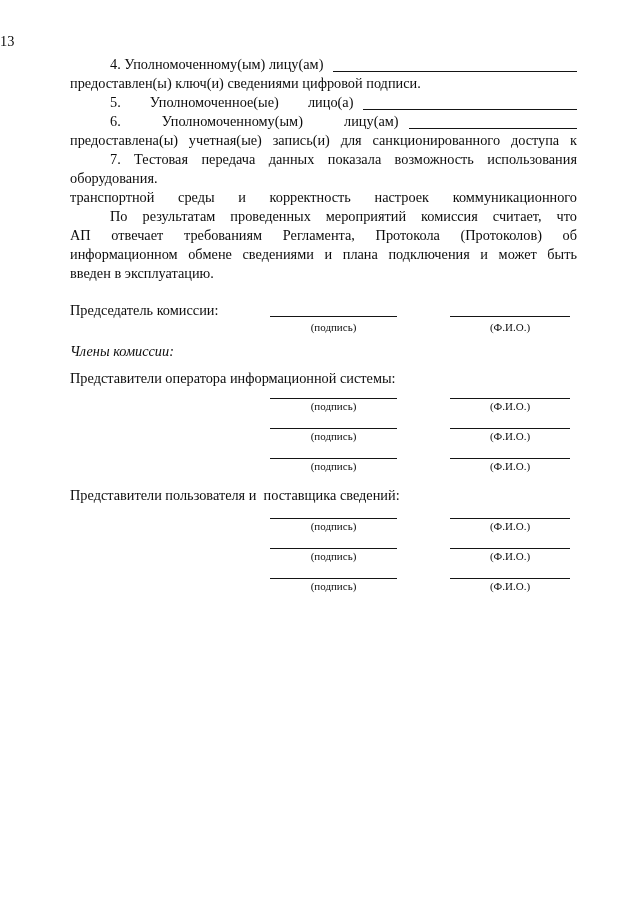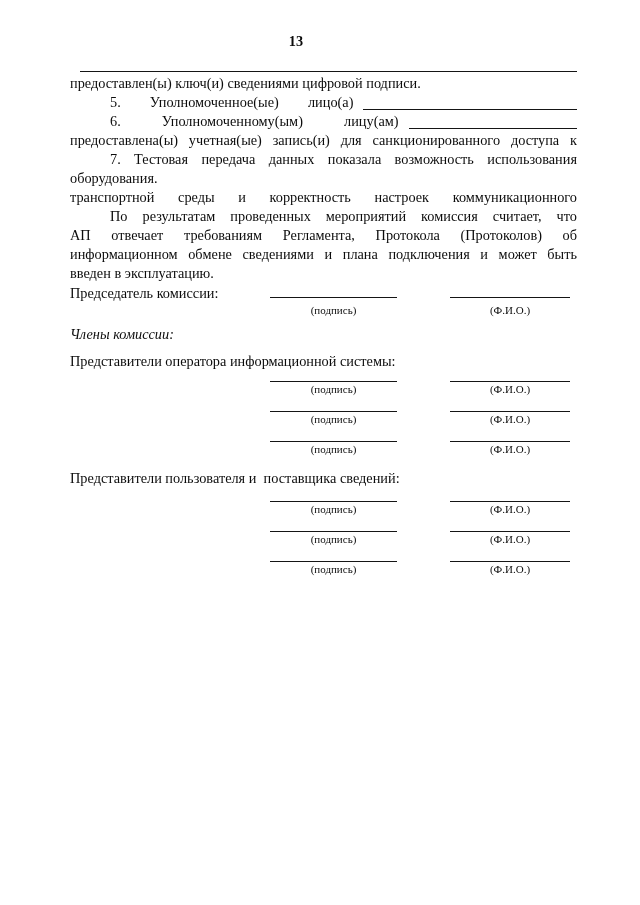--- a/index.html
+++ b/index.html
@@ -11,22 +11,21 @@
     color: #0c0c0c;
     font-family: "Liberation Serif", "DejaVu Serif", serif;
     font-size: 14.3px;
     line-height: 19px;
     overflow: hidden;
   }
   .pageno {
     position: absolute;
     top: 32px; left: 0;
     width: 592px;
-    text-align: center;
-    font-weight: bold;
+    text-align: left;
   }
   .content {
     position: absolute;
     left: 70px;
     top: 55px;
     width: 507px;
   }
   .ln { height: 19px; }
   .jl { text-align: justify; text-align-last: justify; }
   .indent { text-indent: 40px; }
@@ -39,21 +38,21 @@
   .ws2 { word-spacing: 17px; }
   .fill {
     flex: 1 1 auto;
     margin-left: 10px;
     margin-bottom: 2px;
     height: 14px;
     border-bottom: 1px solid #151515;
   }
 
   
-  .chair-row { display: flex; align-items: flex-start; height: 16px; margin-top: 2px; }
+  .chair-row { display: flex; align-items: center; height: 16px; margin-top: 19px; }
   .chair-row .chair-label { width: 200px; line-height: 16px; }
   .sigline-a { width: 127px; height: 12px; border-bottom: 1px solid #151515; }
   .siggap { width: 53px; }
   .sigline-b { width: 120px; height: 12px; border-bottom: 1px solid #151515; }
   .cap-row { display: flex; padding-left: 200px; height: 14px; margin-top: 3px; }
   .cap { font-size: 11px; line-height: 13px; text-align: center; }
   .cap-a { width: 127px; }
   .cap-b { width: 120px; margin-left: 53px; }
 
   .members-label { margin-top: 7px; height: 19px; font-style: italic; }
@@ -73,20 +72,21 @@
 </head>
 <body>
 
 <div class="page">
 
   <div class="pageno">13</div>
 
   <div class="content">
 
     <div class="lead-row">
+      <span class="lead-text">4. Уполномоченному(ым) лицу(ам)</span>
       <span class="fill"></span>
     </div>
     <div class="ln pw">предоставлен(ы) ключ(и) сведениями цифровой подписи.</div>
 
     <div class="lead-row">
       <span class="lead-text ws1">5.  Уполномоченное(ые)  лицо(а)</span>
       <span class="fill"></span>
     </div>
 
     <div class="lead-row">

